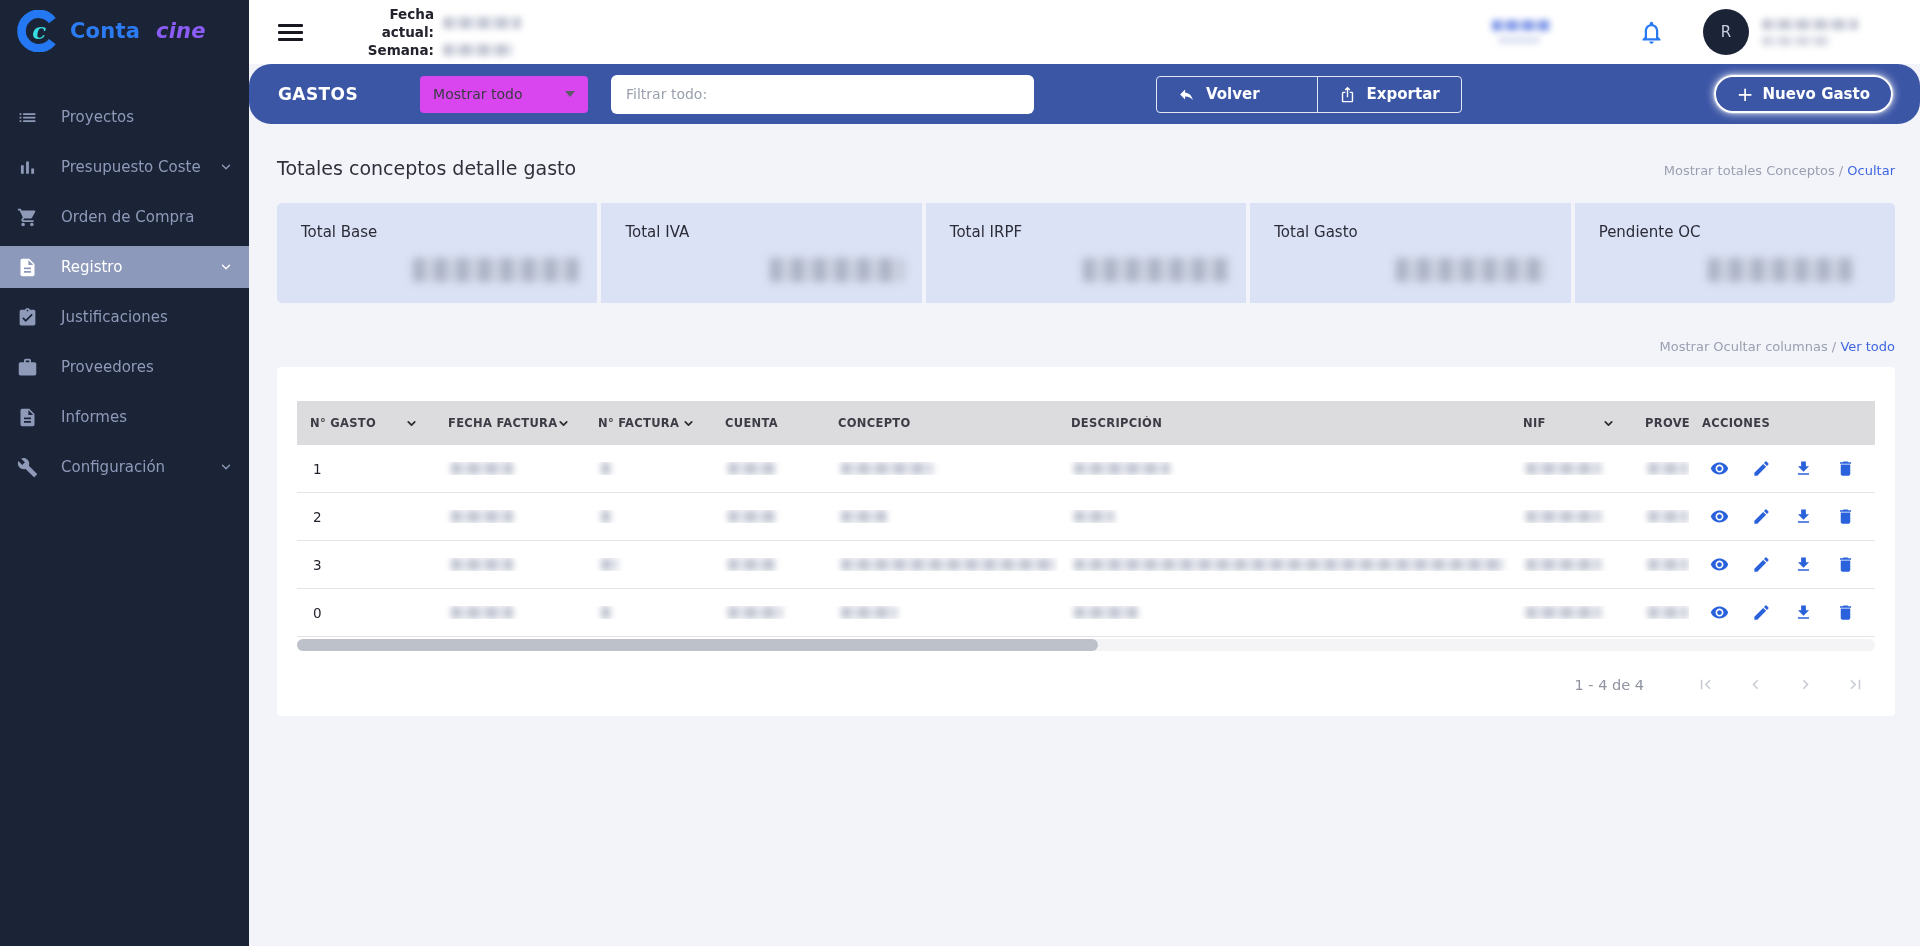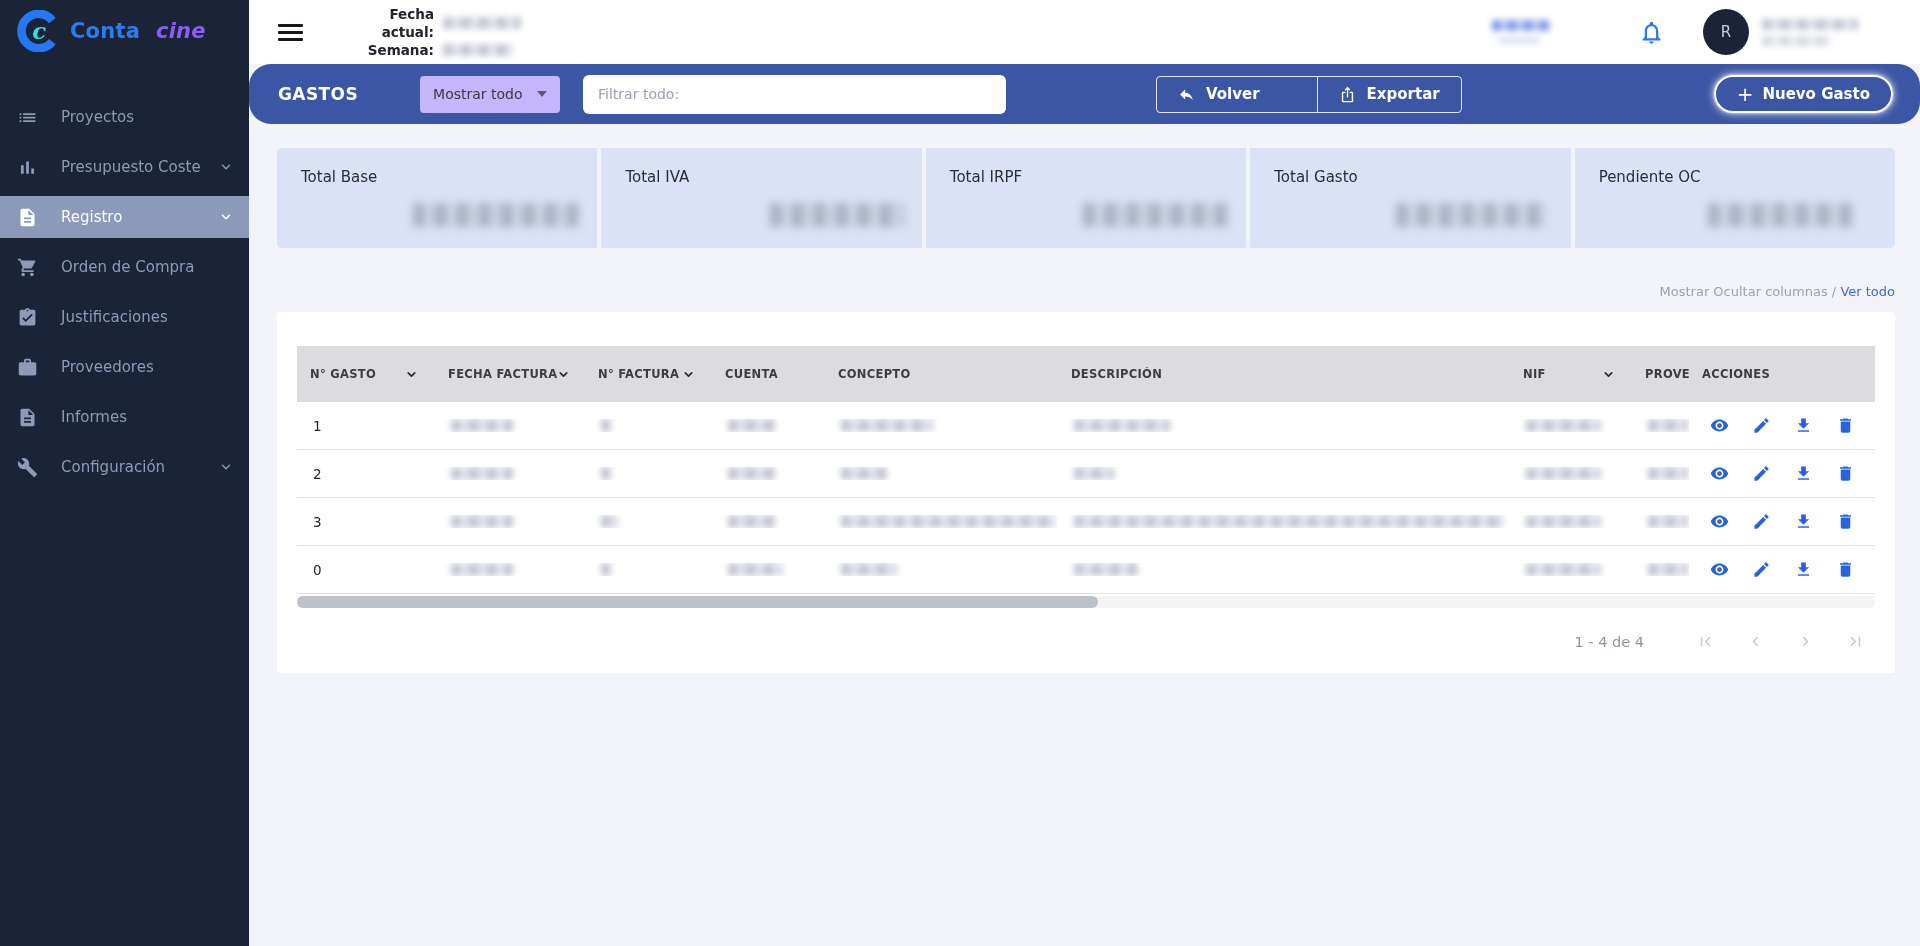--- a/index.html
+++ b/index.html
@@ -41,21 +41,21 @@
   .bell { width:27px; height:27px; color:#2979f2; margin-right:38px; cursor:pointer; display:flex; }
   .bell svg { width:27px; height:27px; }
   .avatar { width:46px; height:46px; border-radius:50%; background:#1b2437; color:#c9cede; font-size:15px; display:flex; align-items:center; justify-content:center; cursor:pointer; flex-shrink:0; }
   .user-blur { display:flex; flex-direction:column; gap:6px; margin-left:13px; }
   .user-blur .u1 { width:96px; height:11px; }
   .user-blur .u2 { width:68px; height:10px; opacity:.7; }
 
   
   .bluebar { height:60px; background:#3c56a6; display:flex; align-items:center; flex-shrink:0;border-radius:22px; }
   .bb-title { margin-left:29px; color:#fff; font-weight:700; font-size:17px; letter-spacing:.4px; }
-  .dropdown { margin-left:62px; width:140px; height:37px; background:#c4b5fd; border-radius:4px; display:flex; align-items:center; justify-content:space-between; padding:0 13px; font-size:14px; color:#3a3a42; cursor:pointer; }
+  .dropdown { margin-left:62px; width:168px; height:37px; background:#d946ef; border-radius:4px; display:flex; align-items:center; justify-content:space-between; padding:0 13px; font-size:14px; color:#3a3a42; cursor:pointer; }
   .caret { width:0; height:0; border-left:5px solid transparent; border-right:5px solid transparent; border-top:6px solid #5c5c66; }
   .filter-input { margin-left:23px; width:423px; height:39px; border:none; border-radius:6px; padding:0 15px; font-size:14px; color:#3a3a42; outline:none; font-family:inherit; }
   .filter-input::placeholder { color:#9aa0ad; }
   .btn-group { margin-left:auto; display:flex; border:1px solid rgba(255,255,255,.85); border-radius:4px; height:37px; align-items:stretch;gap:36px; }
   .bb-btn { display:flex; align-items:center; gap:11px; padding:0 21px; color:#fff; font-weight:600; font-size:15px; cursor:pointer; background:transparent; border:none; font-family:inherit; }
   .bb-btn + .bb-btn { border-left:1px solid rgba(255,255,255,.85); }
   .bb-btn svg { width:17px; height:17px; }
   .new-btn { margin-left:252px; margin-right:27px; height:38px; display:flex; align-items:center; gap:9px; padding:0 21px; color:#fff; font-weight:600; font-size:15px; background:transparent; border:2px solid #fff; border-radius:20px; cursor:pointer; font-family:inherit;
     box-shadow:0 0 9px rgba(255,255,255,.95), 0 0 2px rgba(255,255,255,.9); }
   .new-btn .plus { font-size:20px; font-weight:400; line-height:1; }
@@ -70,21 +70,21 @@
   .card { flex:1; height:100px; background:#dbe2f5; padding:20px 0 0 24px; }
   .card:first-child { border-radius:5px 0 0 5px; }
   .card:last-child { border-radius:0 5px 5px 0; }
   .card-label { font-size:15px; font-weight:500; color:#2c2c38; }
   .card-blur { margin-top:17px; height:24px; border-radius:3px; filter:blur(4px); background:repeating-linear-gradient(90deg,#a9b0c3 0 11px,#ccd2e0 11px 22px); }
   .cols-row { margin-top:36px; text-align:right; font-size:13px; color:#9aa0b2; }
 
   
   .panel { background:#fff; margin-top:13px; border-radius:4px; padding:34px 20px 12px 20px; }
   .tgrid { display:grid; grid-template-columns:138px 150px 127px 113px 233px 452px 122px 57px 1fr; align-items:center; }
-  .thead { background:#dcdcde; height:56px; }
+  .thead { background:#dcdcde; height:44px; }
   .th { display:flex; align-items:center; padding-left:13px; font-size:11.5px; font-weight:700; color:#3c3c46; letter-spacing:.3px; white-space:nowrap; overflow:hidden; }
   .th .sort { margin-left:auto; margin-right:17px; display:flex; cursor:pointer; color:#2b2b33; }
   .th .sort svg { width:13px; height:13px; }
   .trow { height:48px; border-bottom:1px solid #e4e4e7; font-size:13.5px; color:#23232e; }
   .td { padding-left:16px; display:flex; align-items:center; overflow:hidden; }
   .cell-blur { height:13px; flex-shrink:0; }
   .td-actions { display:flex; align-items:center; gap:23px; padding-left:21px; }
   .act { width:19px; height:19px; color:#2a62dc; cursor:pointer; display:flex; }
   .act svg { width:19px; height:19px; }
   .hscroll { margin-top:2px; height:12px; background:#f4f4f6; border-radius:6px; position:relative; }
@@ -124,40 +124,40 @@
               <path d="M4.5 9.5h3.2V19H4.5zM10.4 5h3.2v14h-3.2zM16.3 13h3.2v6h-3.2z"></path>
             </svg>
           </span>
           <span>Presupuesto Coste</span>
           <span class="chev">
             <svg viewBox="0 0 24 24" fill="none" stroke="currentColor" stroke-width="2.4" stroke-linecap="round" stroke-linejoin="round">
               <polyline points="6 9 12 15 18 9"></polyline>
             </svg>
           </span>
         </div>
+        <div class="nav-item">
+          <span class="nicon">
+            <svg viewBox="0 0 24 24" fill="currentColor">
+              <path d="M7 18c-1.1 0-1.99.9-1.99 2S5.9 22 7 22s2-.9 2-2-.9-2-2-2zM1 2v2h2l3.6 7.59-1.35 2.45c-.16.28-.25.61-.25.96 0 1.1.9 2 2 2h12v-2H7.42c-.14 0-.25-.11-.25-.25l.03-.12.9-1.63h7.45c.75 0 1.41-.41 1.75-1.03l3.58-6.49c.08-.14.12-.31.12-.48 0-.55-.45-1-1-1H5.21l-.94-2H1zm16 16c-1.1 0-1.99.9-1.99 2s.89 2 1.99 2 2-.9 2-2-.9-2-2-2z"></path>
+            </svg>
+          </span>
+          <span>Orden de Compra</span>
+        </div>
         <div class="nav-item active">
           <span class="nicon">
             <svg viewBox="0 0 24 24" fill="currentColor">
               <path d="M14 2H6c-1.1 0-2 .9-2 2v16c0 1.1.9 2 2 2h12c1.1 0 2-.9 2-2V8l-6-6zm2 16H8v-2h8v2zm0-4H8v-2h8v2zm-3-5V3.5L18.5 9H13z"></path>
             </svg>
           </span>
           <span>Registro</span>
           <span class="chev">
             <svg viewBox="0 0 24 24" fill="none" stroke="currentColor" stroke-width="2.4" stroke-linecap="round" stroke-linejoin="round">
               <polyline points="6 9 12 15 18 9"></polyline>
             </svg>
           </span>
-        </div>
-        <div class="nav-item">
-          <span class="nicon">
-            <svg viewBox="0 0 24 24" fill="currentColor">
-              <path d="M7 18c-1.1 0-1.99.9-1.99 2S5.9 22 7 22s2-.9 2-2-.9-2-2-2zM1 2v2h2l3.6 7.59-1.35 2.45c-.16.28-.25.61-.25.96 0 1.1.9 2 2 2h12v-2H7.42c-.14 0-.25-.11-.25-.25l.03-.12.9-1.63h7.45c.75 0 1.41-.41 1.75-1.03l3.58-6.49c.08-.14.12-.31.12-.48 0-.55-.45-1-1-1H5.21l-.94-2H1zm16 16c-1.1 0-1.99.9-1.99 2s.89 2 1.99 2 2-.9 2-2-.9-2-2-2z"></path>
-            </svg>
-          </span>
-          <span>Orden de Compra</span>
         </div>
         <div class="nav-item">
           <span class="nicon">
             <svg viewBox="0 0 24 24" fill="currentColor">
               <path d="M19 3h-4.18C14.4 1.84 13.3 1 12 1s-2.4.84-2.82 2H5c-1.1 0-2 .9-2 2v14c0 1.1.9 2 2 2h14c1.1 0 2-.9 2-2V5c0-1.1-.9-2-2-2zm-7 0c.55 0 1 .45 1 1s-.45 1-1 1-1-.45-1-1 .45-1 1-1zm-2 14l-4-4 1.41-1.41L10 14.17l6.59-6.59L18 9l-8 8z"></path>
             </svg>
           </span>
           <span>Justificaciones</span>
         </div>
         <div class="nav-item">
@@ -254,20 +254,26 @@
         </button>
       </div>
       <button class="new-btn">
         <span class="plus">+</span>
         <span>Nuevo Gasto</span>
       </button>
     </div>
 
     <div class="content">
 
+      <div class="head-row">
+        <span class="h1">Totales conceptos detalle gasto</span>
+        <span class="toggle">
+          <span>Mostrar totales Conceptos / </span><span class="tlink">Ocultar</span>
+        </span>
+      </div>
 
       <div class="cards" id="cards">
           <div class="card">
             <div class="card-label">Total Base</div>
             <div class="card-blur" style="margin-left:112px;width:166px;"></div>
           </div>
           <div class="card">
             <div class="card-label">Total IVA</div>
             <div class="card-blur" style="margin-left:145px;width:134px;"></div>
           </div>

